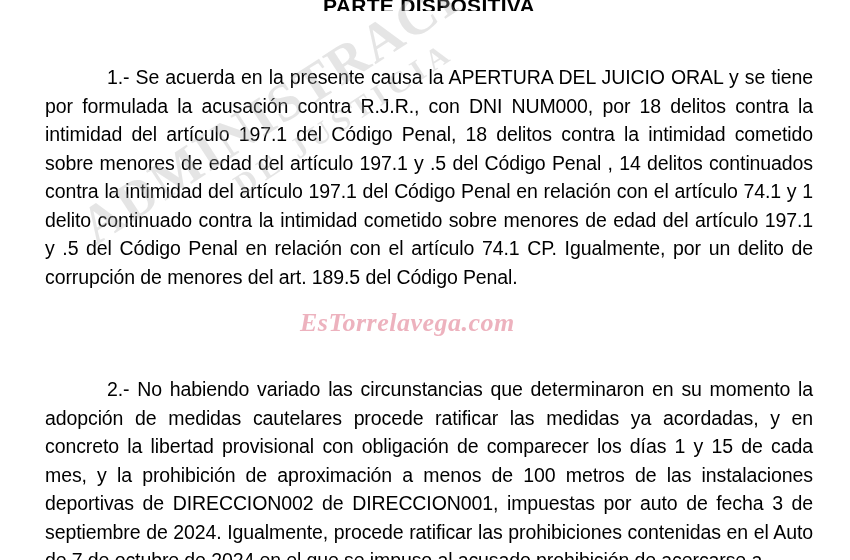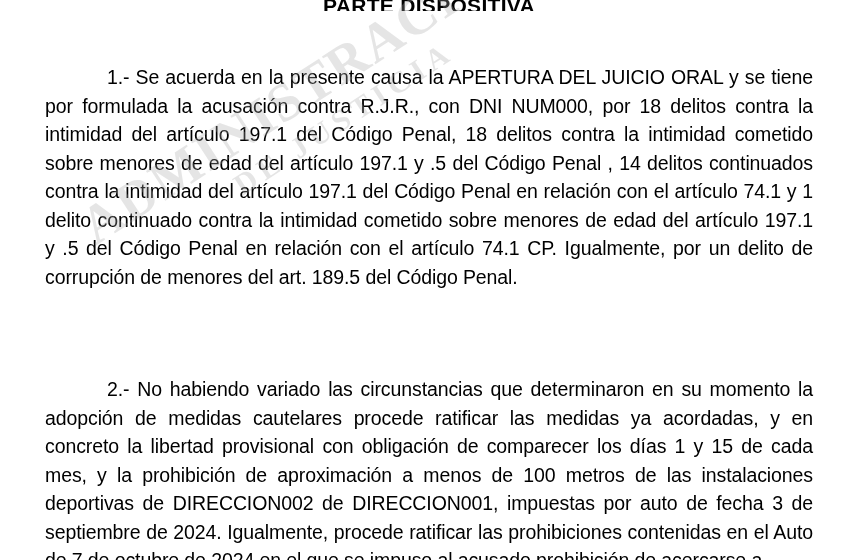--- a/index.html
+++ b/index.html
@@ -116,20 +116,21 @@
 </head>
 <body>
 
 <div id="page">
 
   <div class="wm-layer">
     <div class="wm-diagonal">
       <span class="wm-line1">ADMINISTRACION</span>
       <span class="wm-line2">DE JUSTICIA</span>
     </div>
+    <div class="wm-site">EsTorrelavega.com</div>
   </div>
 
   <div class="doc">
 
     <h1 class="doc-title">PARTE DISPOSITIVA</h1>
 
     <div class="gap-1"></div>
 
     <p class="para"><span class="indent"></span><span>1.- Se acuerda en la presente causa la APERTURA DEL JUICIO ORAL y se tiene por formulada la acusación contra  R.J.R., con DNI  NUM000, por 18 delitos contra la intimidad del artículo 197.1 del Código Penal, 18 delitos contra la intimidad cometido sobre menores de edad del artículo 197.1 y .5 del Código Penal , 14 delitos continuados contra la intimidad del artículo 197.1 del Código Penal en relación con el artículo 74.1 y 1 delito continuado contra la intimidad cometido sobre menores de edad del artículo 197.1 y .5 del Código Penal en relación con el artículo 74.1 CP. Igualmente, por un delito de corrupción de menores del art. 189.5 del Código Penal.</span></p>
 

